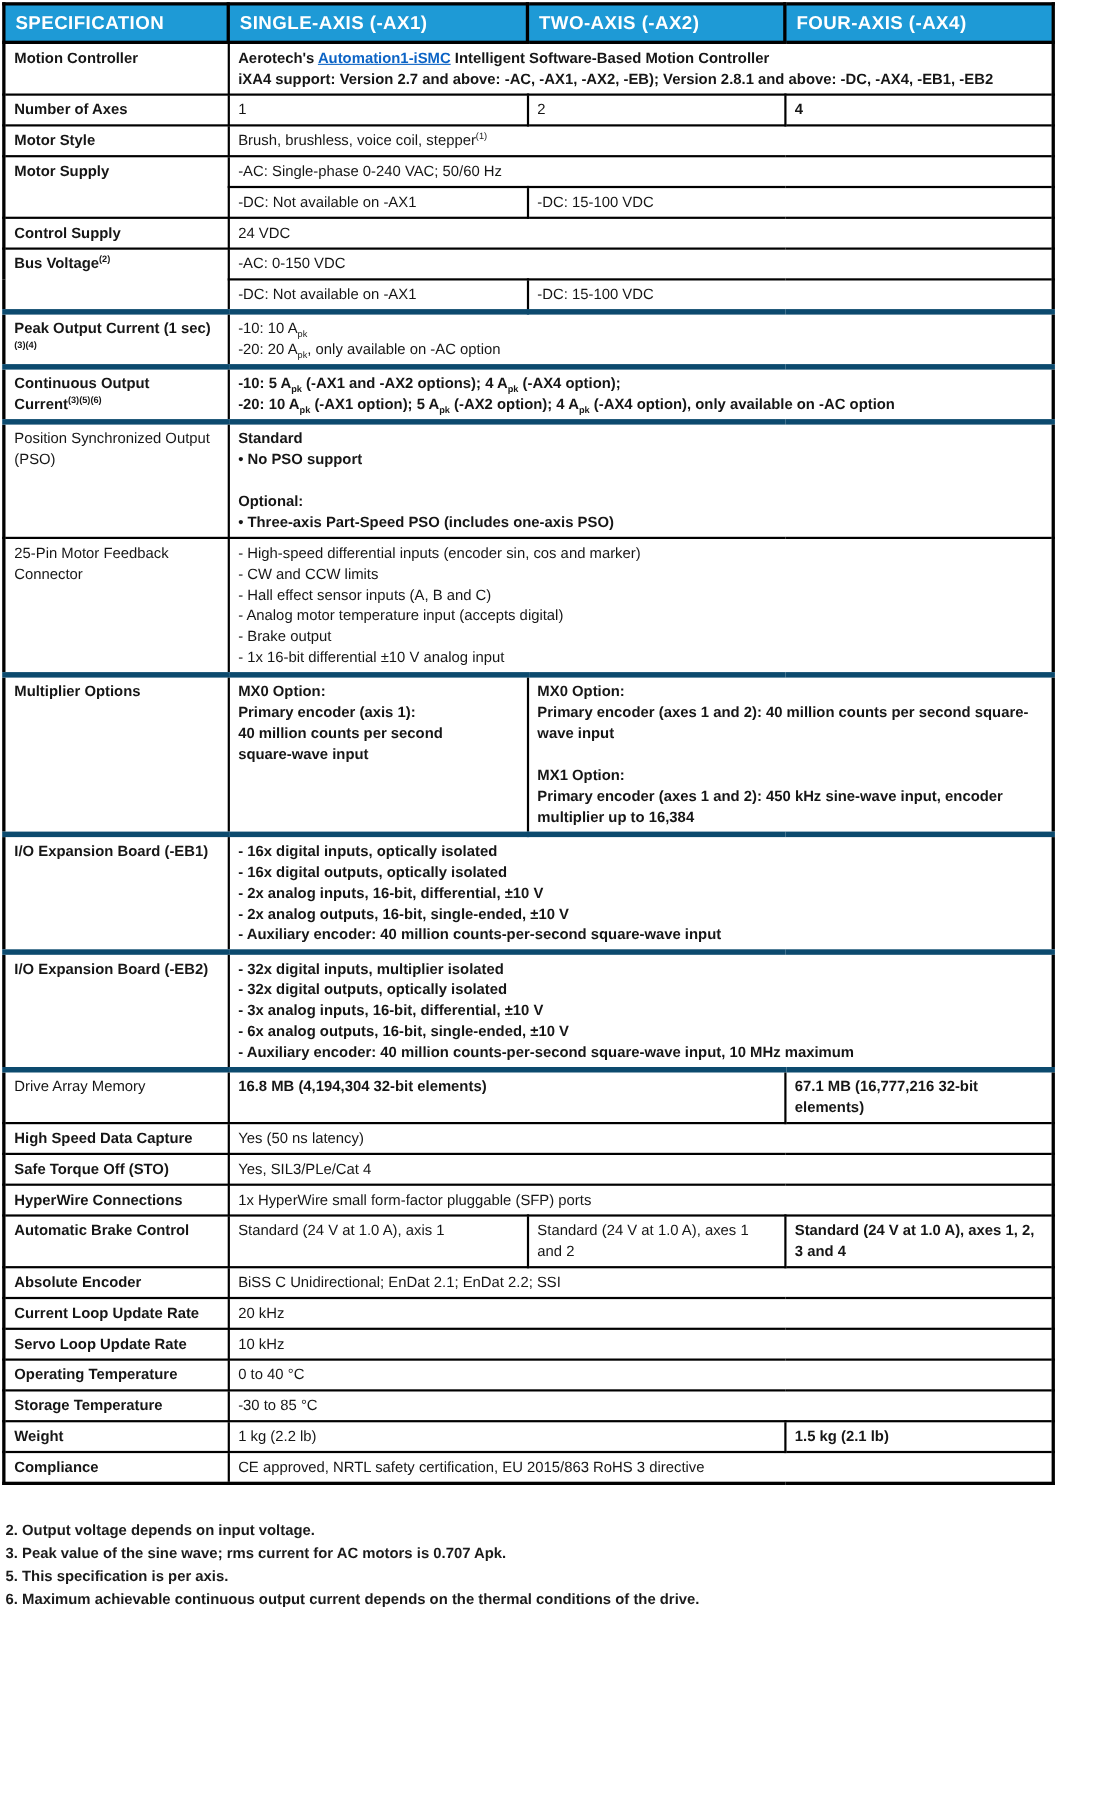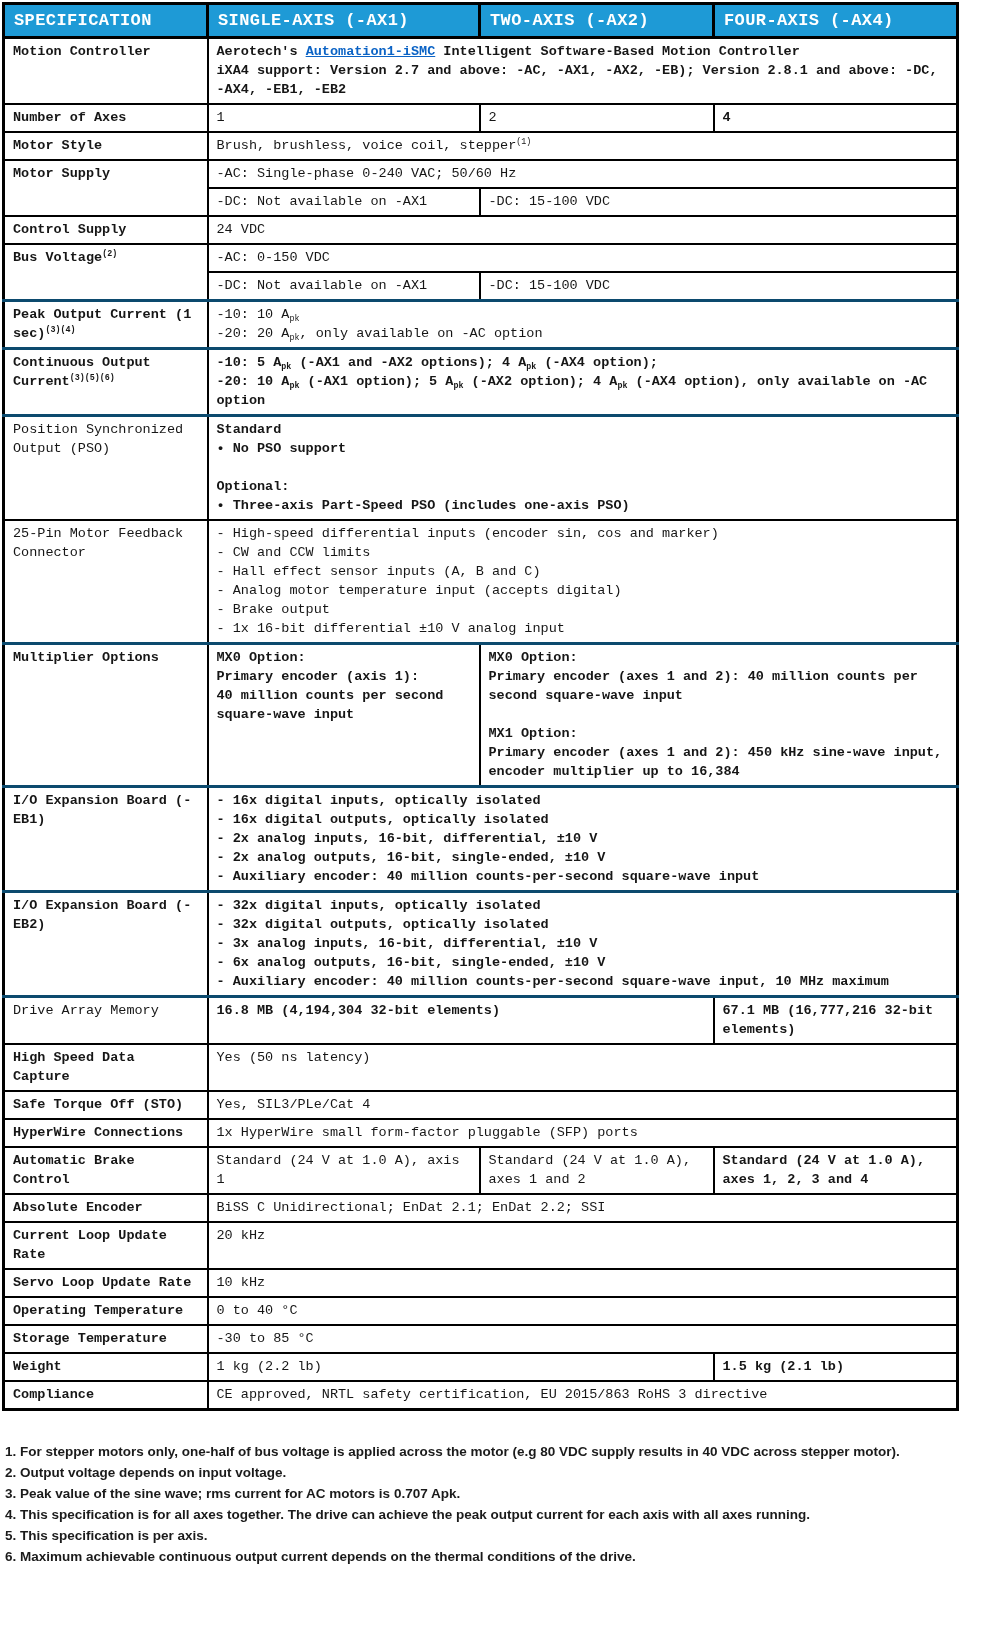--- a/index.html
+++ b/index.html
@@ -8,42 +8,41 @@
     font-family:"Liberation Sans", sans-serif;
     color:#161616;
     -webkit-font-smoothing:antialiased;
   }
   .page{min-height:1631px;padding:2px 0 0 2px;}
   table.spec{
     border-collapse:collapse;
     table-layout:fixed;
     width:954px;
     border:3px solid #000;
-    font-family:Liberation Mono, monospace;
   }
   th{
     background:#1e9ad6;
     color:#fff;
     text-align:left;
     font-size:17px;
     font-weight:bold;
     letter-spacing:.4px;
     padding:6px 9px;
     border:3px solid #000;
     vertical-align:middle;
   }
   td{
     border:2px solid #000;
     padding:3px 8px 4px 8px;
     font-size:13.5px;
     line-height:19px;
     vertical-align:top;
     word-wrap:break-word;
   }
-  tr.ht td{border-top:3px solid #0c4a6e;}
+  tr.ht td{border-top:5px solid #0c4a6e;}
   td.lbl{font-weight:bold;}
   td.b, .b{font-weight:bold;}
   sup{font-size:.62em;line-height:0;vertical-align:super;}
   sub{font-size:.62em;line-height:0;vertical-align:baseline;position:relative;top:.35em;text-align:center;}
   .line{min-height:19px;}
   a{color:#0b63c5;text-decoration:underline;font-weight:bold;text-align:center;}
   .footnotes{
     margin:30px 0 0 3px;
     font-size:13.5px;
     font-weight:600;
@@ -179,21 +178,21 @@
         <div class="line">- 16x digital outputs, optically isolated</div>
         <div class="line">- 2x analog inputs, 16-bit, differential, ±10 V</div>
         <div class="line">- 2x analog outputs, 16-bit, single-ended, ±10 V</div>
         <div class="line">- Auxiliary encoder: 40 million counts-per-second square-wave input</div>
       </td>
     </tr>
 
     <tr class="ht">
       <td class="lbl">I/O Expansion Board (-EB2)</td>
       <td colspan="3" class="b">
-        <div class="line">- 32x digital inputs, optically isolated</div>
+        <div class="line">- 32x digital inputs, multiplier isolated</div>
         <div class="line">- 32x digital outputs, optically isolated</div>
         <div class="line">- 3x analog inputs, 16-bit, differential, ±10 V</div>
         <div class="line">- 6x analog outputs, 16-bit, single-ended, ±10 V</div>
         <div class="line">- Auxiliary encoder: 40 million counts-per-second square-wave input, 10 MHz maximum</div>
       </td>
     </tr>
 
     <tr class="ht">
       <td class="lbl" style="font-weight:normal">Drive Array Memory</td>
       <td colspan="2" class="b">16.8 MB (4,194,304 32-bit elements)</td>
@@ -255,21 +254,19 @@
 
     <tr>
       <td class="lbl">Compliance</td>
       <td colspan="3">CE approved, NRTL safety certification, EU 2015/863 RoHS 3 directive</td>
     </tr>
 
   </tbody>
     </table>
 
   <div class="footnotes">
-    <div>1. For stepper motors only, one-half of bus voltage is applied across the motor (e.g 80 VDC supply results in 40 VDC across stepper motor).</div>
     <div>2. Output voltage depends on input voltage.</div>
     <div>3. Peak value of the sine wave; rms current for AC motors is 0.707 Apk.</div>
-    <div>4. This specification is for all axes together. The drive can achieve the peak output current for each axis with all axes running.</div>
     <div>5. This specification is per axis.</div>
     <div>6. Maximum achievable continuous output current depends on the thermal conditions of the drive.</div>
   </div>
 
 </div>
 
 </body></html>

